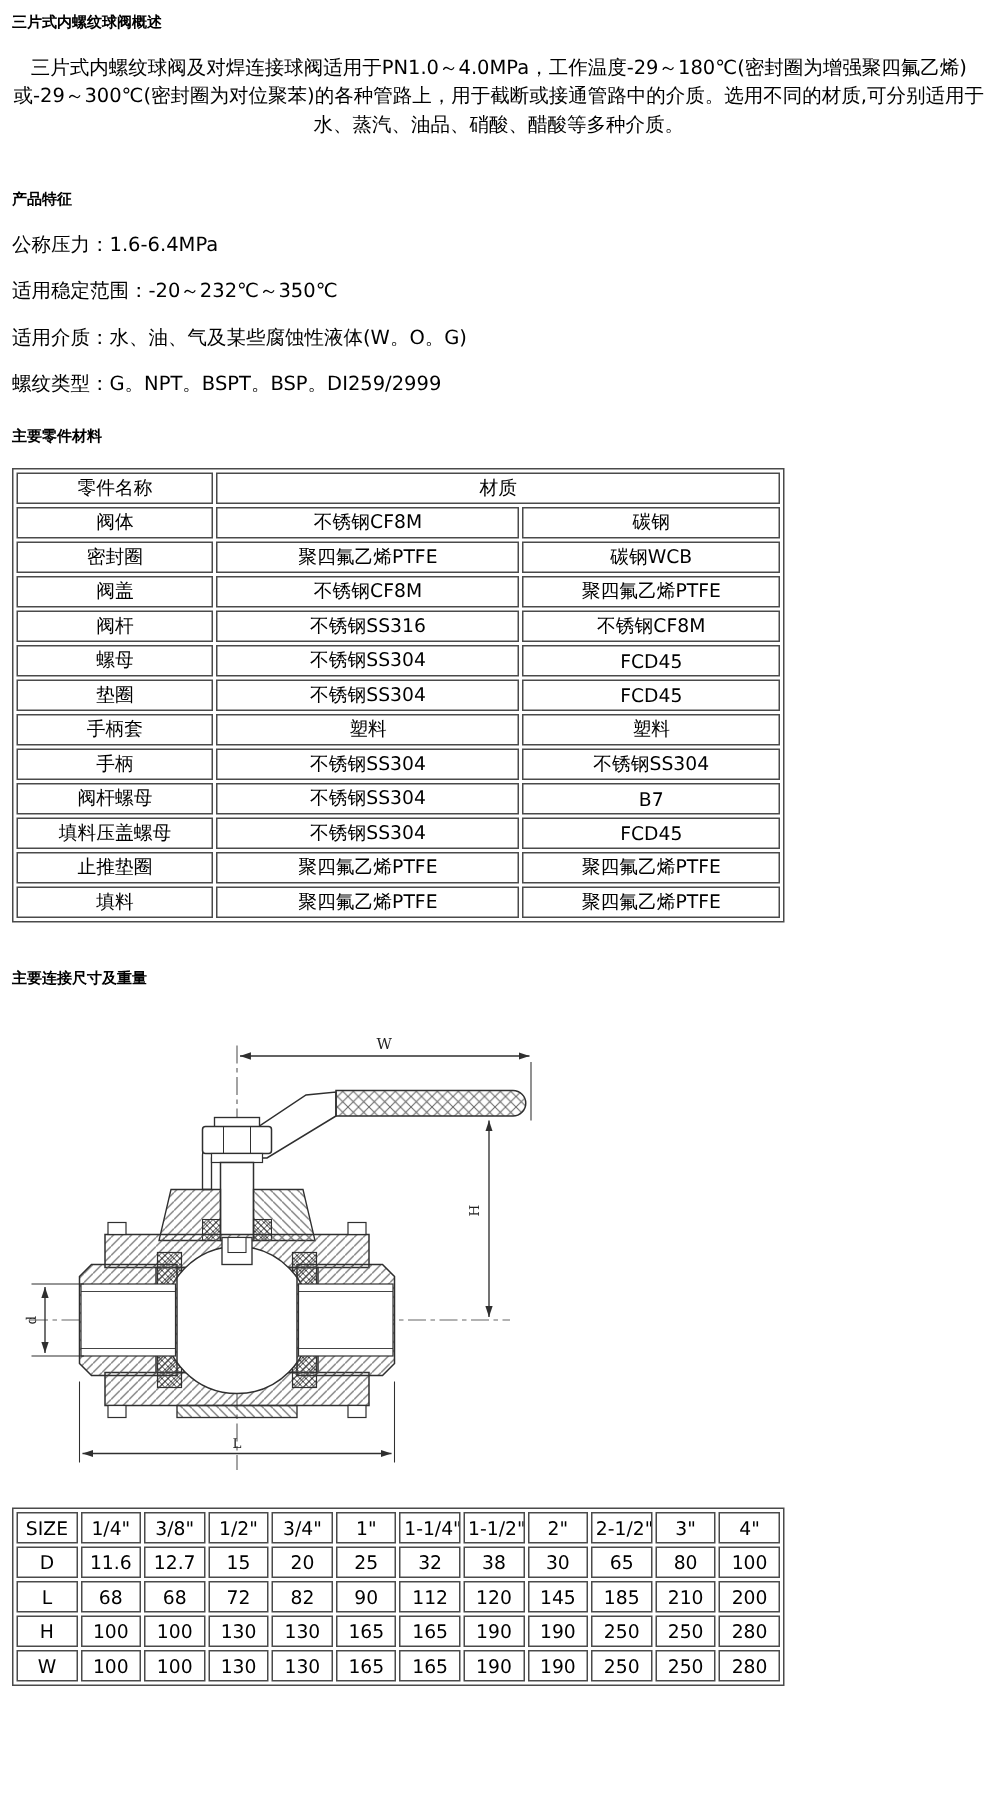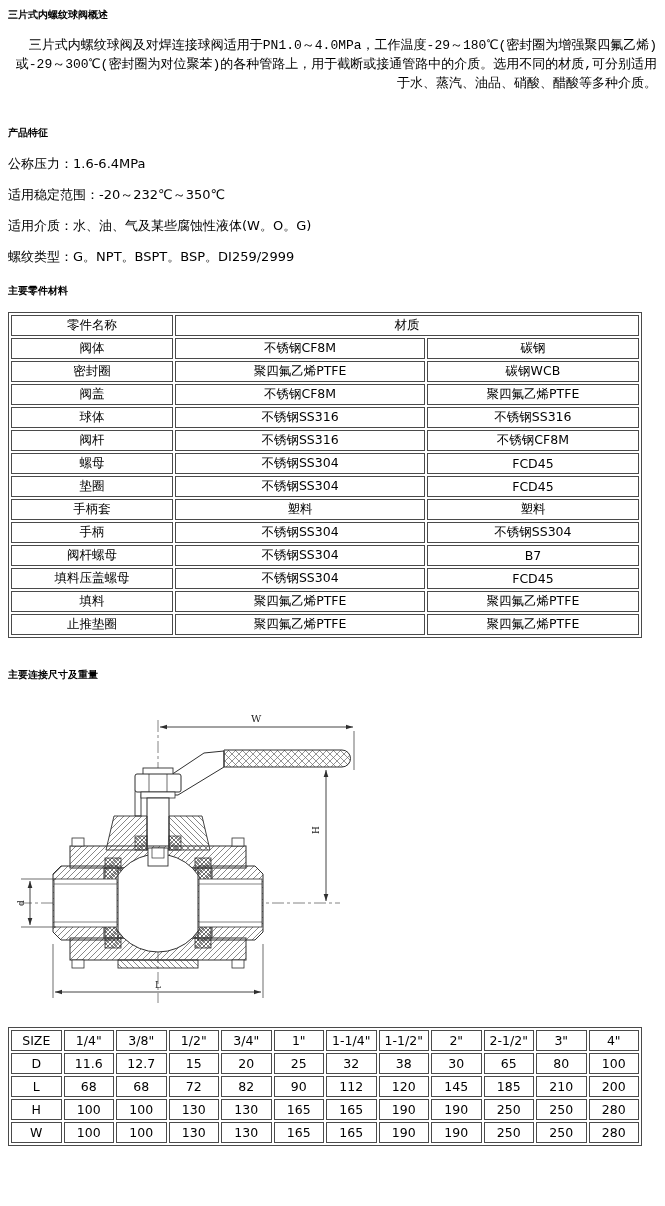--- a/index.html
+++ b/index.html
@@ -13,34 +13,33 @@
   .doc-title, .sec-head {
     font-weight:bold;
     font-size:10px;
     margin:0;
     color:#000;
   }
   .doc-title { margin-bottom:14px; }
   .intro {
     margin:0 0 14px 0;
     line-height:19px;
-    text-align:right;
-    font-family:Liberation Mono, monospace;
+    text-align:center;
   }
   .sec-head.features { margin-bottom:4px;margin-top:33px; }
   .feature-line { margin:16px 0; line-height:15px; }
   .sec-head.materials { margin:20px 0 14px 0; }
   .sec-head.dims { margin:30px 0 14px 0; }
 
   table.grid {
     border-collapse:separate;
     border-spacing:2px;
     border:1px solid #4a4a4a;
     background:#ffffff;
-    width:634px;
+    width:515px;
     table-layout:fixed;
   }
   table.grid th, table.grid td {
     border:1px solid #4a4a4a;
     font-weight:normal;
     text-align:center;
     vertical-align:middle;
     font-size:12.5px;
     height:17px;
     padding:1px 2px;
@@ -94,25 +93,20 @@
         <td>密封圈</td>
         <td>聚四氟乙烯PTFE</td>
         <td>碳钢WCB</td>
       </tr>
       <tr>
         <td>阀盖</td>
         <td>不锈钢CF8M</td>
         <td>聚四氟乙烯PTFE</td>
       </tr>
       <tr>
-        <td>球体</td>
-        <td>不锈钢SS316</td>
-        <td>不锈钢SS316</td>
-      </tr>
-      <tr>
         <td>阀杆</td>
         <td>不锈钢SS316</td>
         <td>不锈钢CF8M</td>
       </tr>
       <tr>
         <td>螺母</td>
         <td>不锈钢SS304</td>
         <td>FCD45</td>
       </tr>
       <tr>
@@ -134,26 +128,26 @@
         <td>阀杆螺母</td>
         <td>不锈钢SS304</td>
         <td>B7</td>
       </tr>
       <tr>
         <td>填料压盖螺母</td>
         <td>不锈钢SS304</td>
         <td>FCD45</td>
       </tr>
       <tr>
+        <td>止推垫圈</td>
+        <td>聚四氟乙烯PTFE</td>
+        <td>聚四氟乙烯PTFE</td>
+      </tr>
+      <tr>
         <td>填料</td>
-        <td>聚四氟乙烯PTFE</td>
-        <td>聚四氟乙烯PTFE</td>
-      </tr>
-      <tr>
-        <td>止推垫圈</td>
         <td>聚四氟乙烯PTFE</td>
         <td>聚四氟乙烯PTFE</td>
       </tr>
     </tbody>
 </table>
 
 <h2 class="sec-head dims">主要连接尺寸及重量</h2>
 
 <figure class="drawing">
   <svg width="452" height="320" viewBox="0 0 452 320" xmlns="http://www.w3.org/2000/svg">

